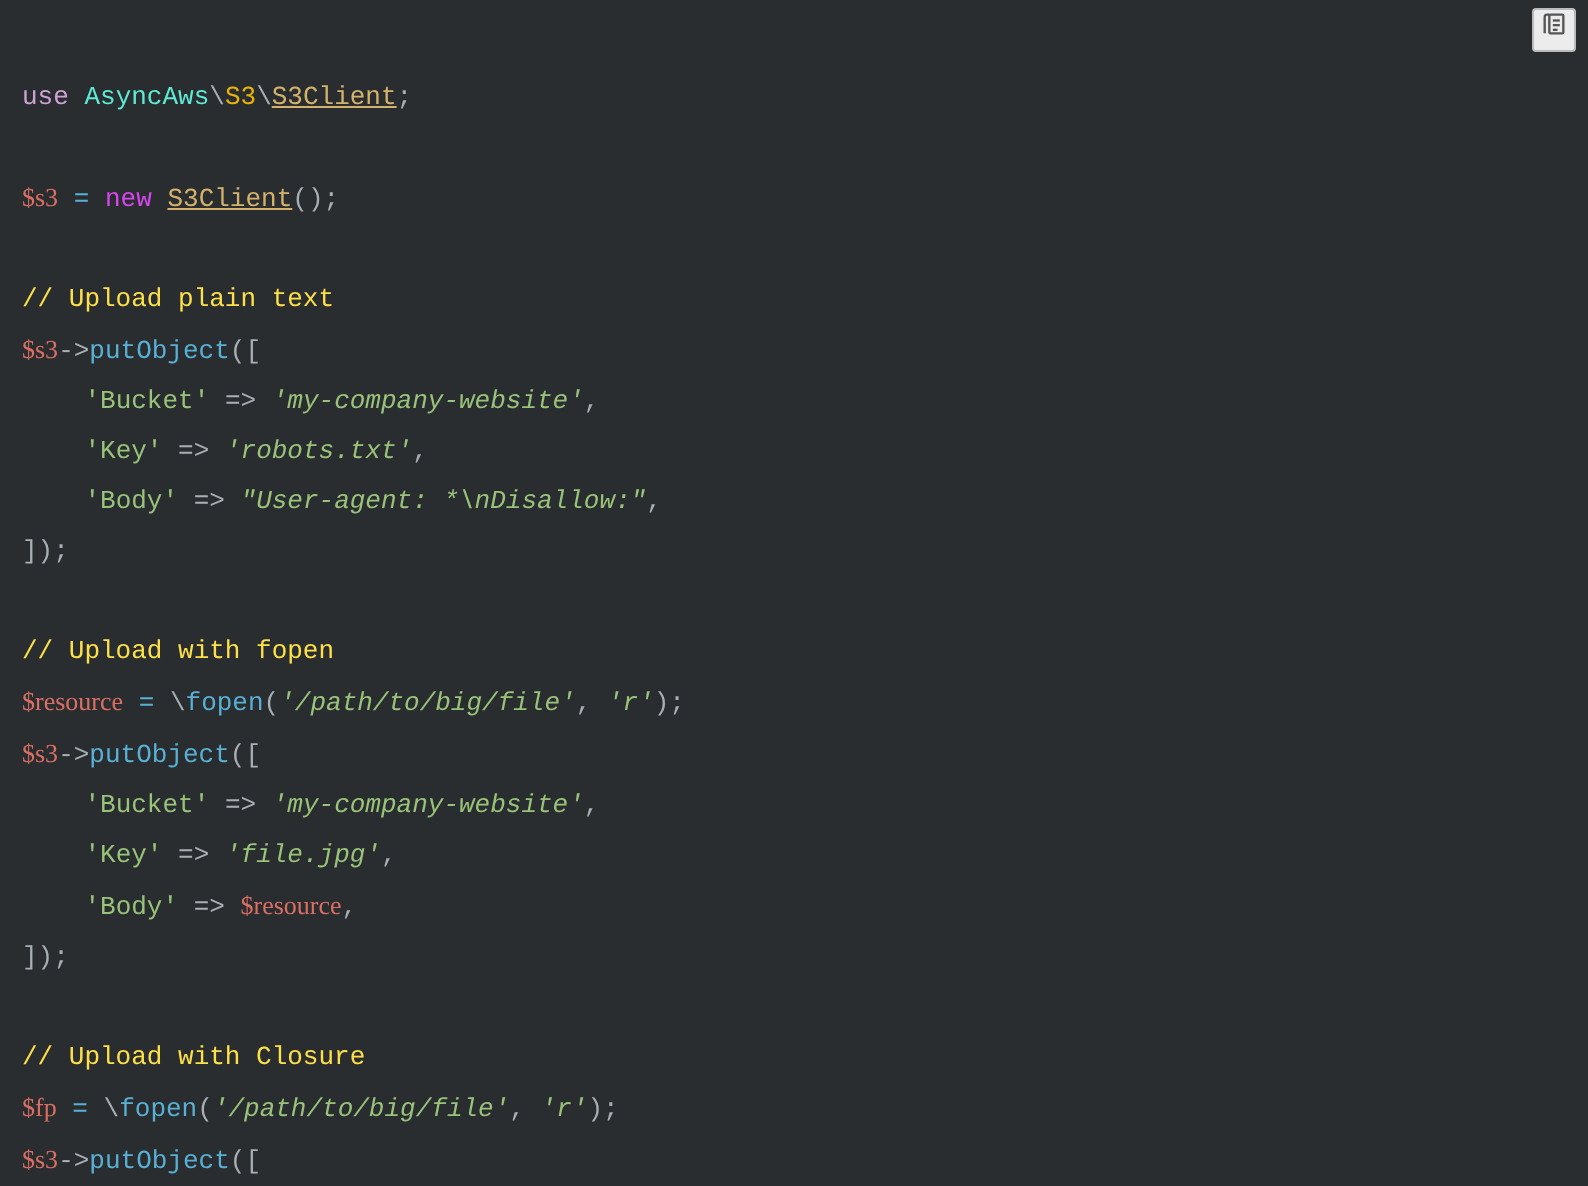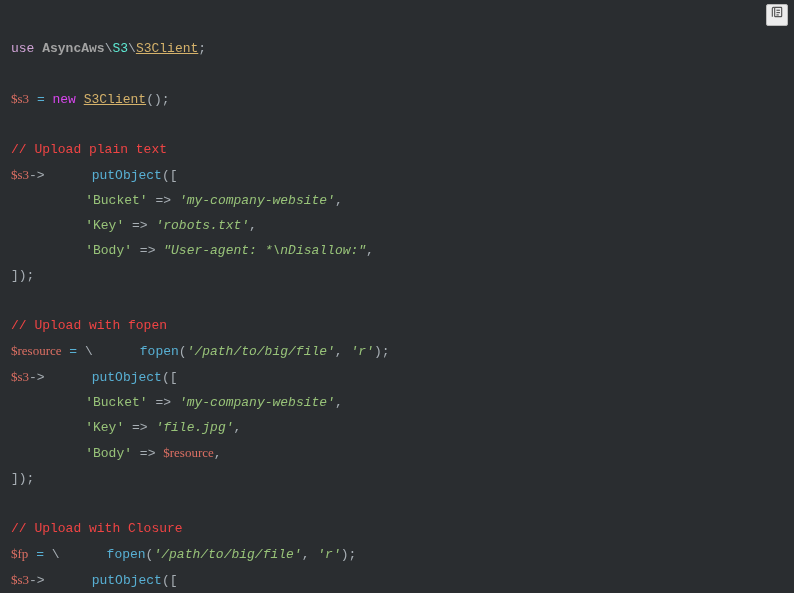--- a/index.html
+++ b/index.html
@@ -13,32 +13,32 @@
     line-height: 25px;
     color: #aab2b8;
     overflow: hidden;
     position: relative;
   }
   .code-area {
     padding: 11px;
     white-space: pre;
   }
   .kw-use { color: #cfa2d5; }       
-  .ns1   { color: #a3a3a3; font-weight: bold; }        
-  .ns2   { color: #5eead4; }        
+  .ns1   { color: #5eead4; }        
+  .ns2   { color: #eab308; }        
   .cls   { color: #d5b26b; text-decoration: underline; }        
   .punct { color: #a7aeb4; }
   .var   { color: #db6f63; font-family: Liberation Serif, serif; }        
   .assign{ color: #58b0d4; }        
   .kw-new{ color: #d946ef; }        
-  .comment{ color: #ef4444; }
-  .method{ color: #58b0d4; margin-left: 47px; }        
+  .comment{ color: #fde047; }
+  .method{ color: #58b0d4; }        
   .arrow { color: #a7aeb4; }
   .str   { color: #98c379; font-style: italic; }
-  .key   { color: #98c379; margin-left: 43px; }
+  .key   { color: #98c379; }
   .fat   { color: #a7aeb4; }
   .bslash{ color: #a7aeb4; }
   .comma { color: #a7aeb4; }
 
   .copy-btn {
     position: absolute;
     top: 4px;
     right: 6px;
     width: 20px;
     height: 20px;

